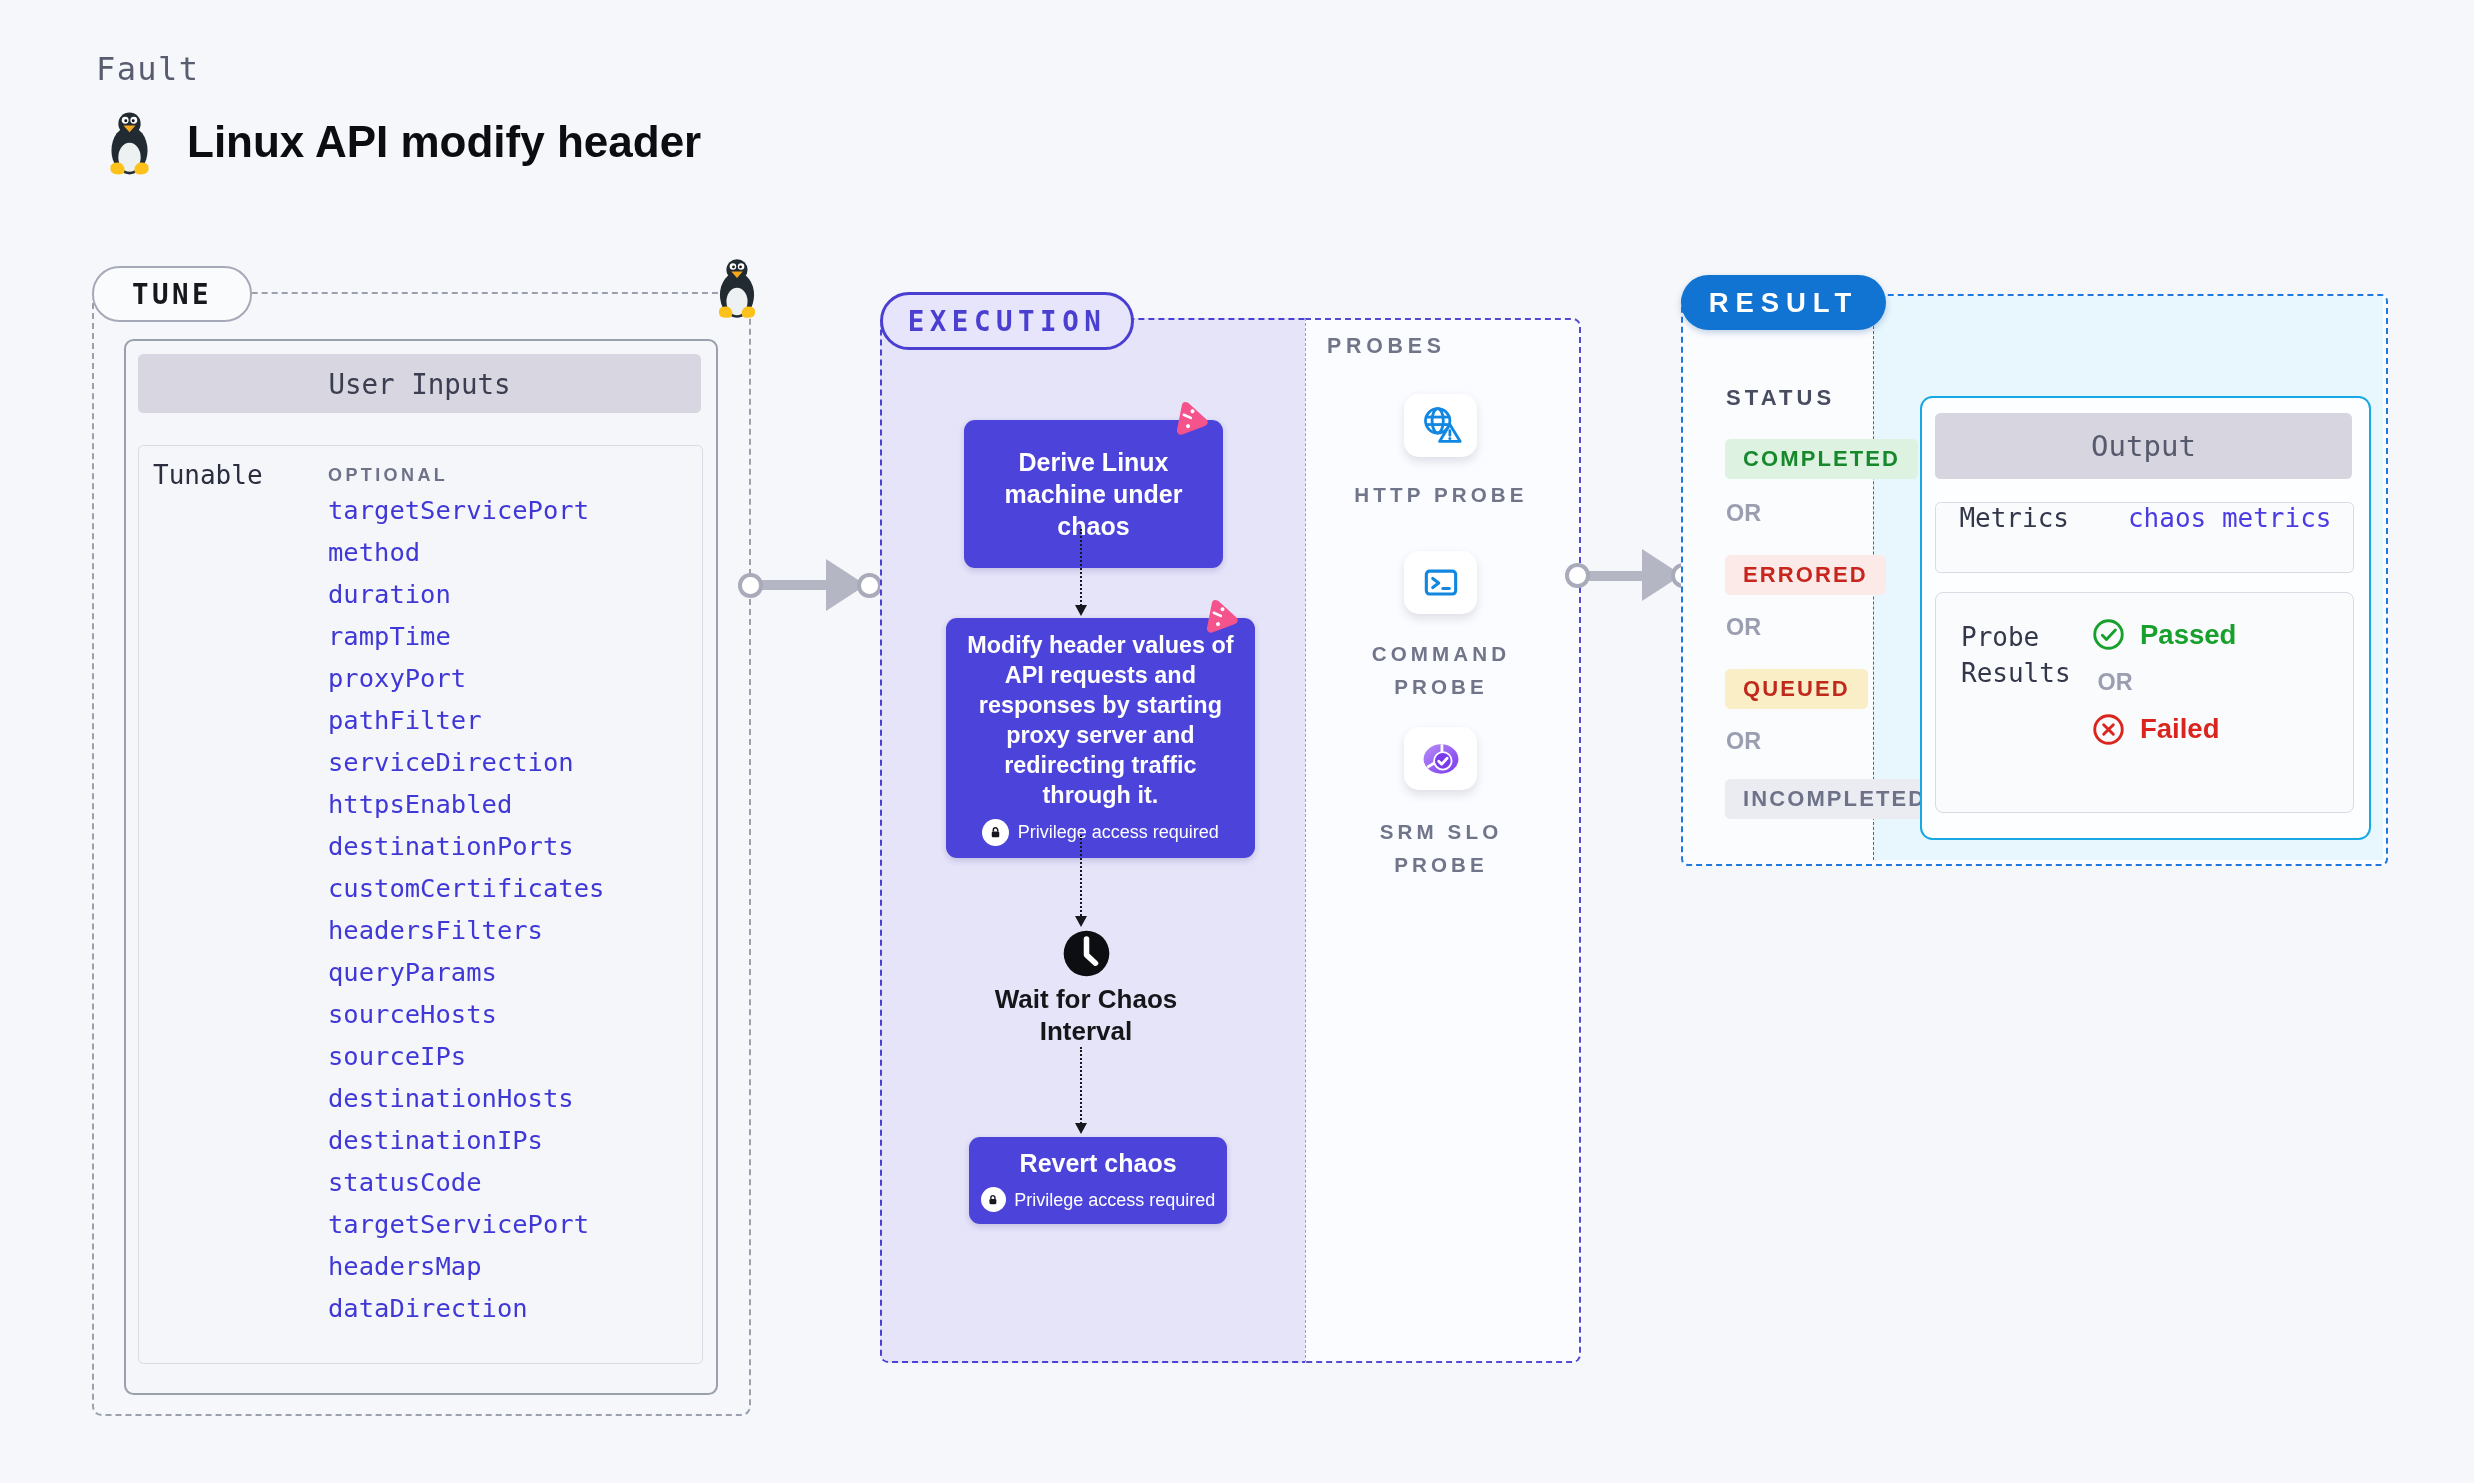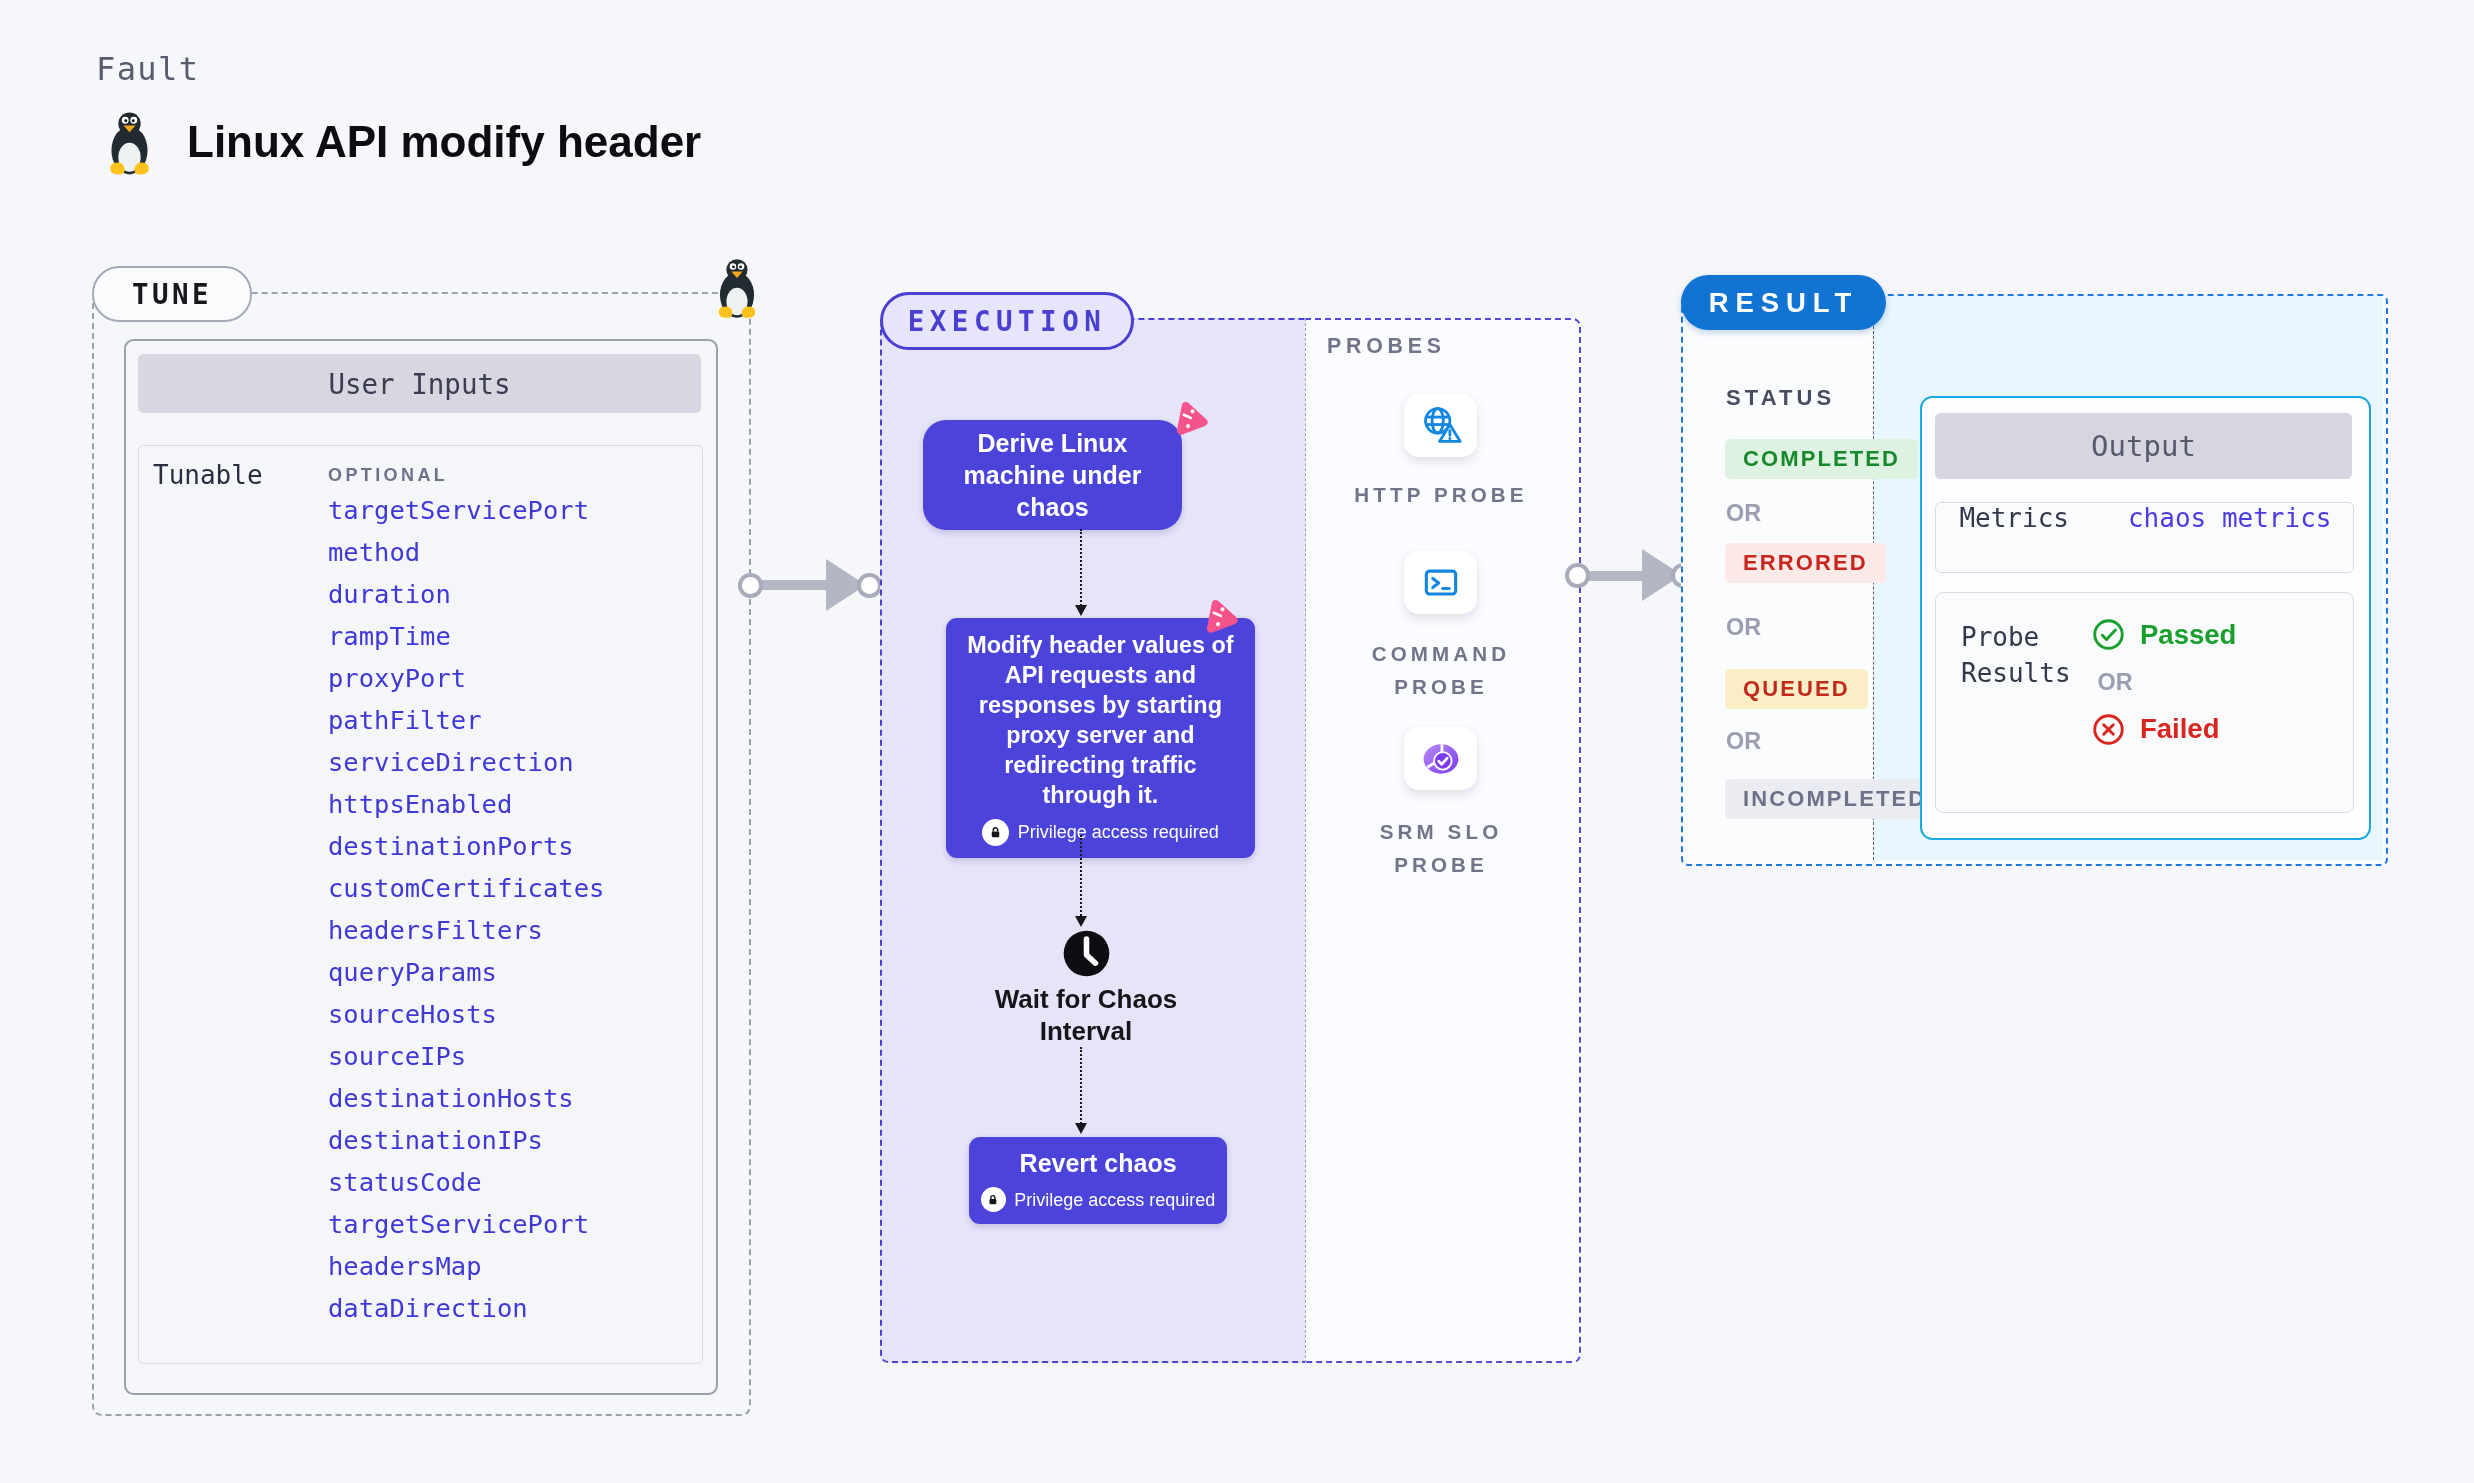--- a/index.html
+++ b/index.html
@@ -36,21 +36,21 @@
   .arrow-dot{position:absolute;width:16.5px;height:16.5px;border-radius:50%;background:#fff;border:4.1px solid #a9abba;}
 
   
   .execution-box{left:880px;top:318px;width:425px;height:1041px;background:#e6e4f9;
                  border:2.1px dashed #4a42d4;border-right:none;border-radius:8.3px 0 0 8.3px;}
   .execution-pill{left:880px;top:292px;width:248px;height:52px;background:#e7e5fb;border:3.4px solid #4a3fd1;
                   border-radius:29px;display:flex;align-items:center;justify-content:center;
                   font-size:27.5px;font-weight:bold;letter-spacing:5.5px;color:#4a3fd1;}
   .chaos-node{background:#4c44da;border-radius:11px;color:#fff;font-weight:bold;text-align:center;
               box-shadow:0 2.8px 6.9px rgba(40,35,120,.18);}
-  .node-derive{left:923px;top:420px;width:237px;padding:7px 11px;font-size:25px;line-height:32px;border-radius:23px;}
+  .node-derive{left:964px;top:420px;width:237px;padding:26px 11px;font-size:25px;line-height:32px;}
   .node-modify{left:946px;top:618px;width:284px;padding:12.4px 12.4px 11px;font-size:23.4px;line-height:30px;}
   .node-revert{left:969px;top:1137px;width:239px;padding:11px 9.6px 9.6px;font-size:25px;line-height:30px;}
   .privilege-row{display:flex;align-items:center;justify-content:center;gap:8.3px;margin-top:6.9px;font-weight:normal;}
   .privilege-row .ptext{font-size:18px;color:#fff;}
   .lock-circle{width:27.5px;height:27.5px;border-radius:50%;background:#fff;display:flex;align-items:center;justify-content:center;flex:none;}
   .pink-icon{position:absolute;width:40px;height:40px;}
   .pi-derive{left:1169px;top:399px;}
   .pi-modify{left:1199px;top:597px;}
   .connector{position:absolute;width:0;border-left:2.8px dotted #17181d;}
   .connector::after{content:"";position:absolute;left:-6.9px;bottom:-2.8px;width:0;height:0;
@@ -81,21 +81,21 @@
   .result-box{left:1681px;top:294px;width:703px;height:568px;background:#fbfcfe;
               border:2.1px dashed #1f78e0;border-radius:6.9px;}
   .cyan-area{left:1873px;top:296px;width:509px;height:564px;background:#e8f6fd;border-left:1.4px dashed #5c6172;}
   .result-pill{left:1681px;top:275px;width:205px;height:55px;background:#1173d2;border-radius:29px;
                display:flex;align-items:center;justify-content:center;color:#fff;font-size:27.5px;
                font-weight:bold;letter-spacing:6.9px;box-shadow:0 2.8px 6.9px rgba(20,80,160,.25);}
   .status-label{left:1726px;top:385px;font-size:22px;font-weight:bold;letter-spacing:4.1px;color:#484c60;}
   .status-badge{position:absolute;left:1725px;height:40px;display:flex;align-items:center;
                 padding:0 18px;border-radius:5.5px;font-size:22px;font-weight:bold;letter-spacing:2.1px;}
   .badge-completed{top:439px;background:#ddf2e0;color:#17882b;}
-  .badge-errored{top:543px;background:#fbeae8;color:#c8251c;}
+  .badge-errored{top:555px;background:#fbeae8;color:#c8251c;}
   .badge-queued{top:669px;background:#f9eec6;color:#c02a1d;}
   .badge-incompleted{top:779px;background:#ebecf2;color:#6e7288;}
   .or-text{position:absolute;left:1726px;font-size:23.4px;font-weight:bold;color:#9b9eb0;}
   .or1{top:500px;} .or2{top:614px;} .or3{top:728px;}
 
   .output-box{left:1920px;top:396px;width:447px;height:440px;background:#fdfeff;
               border:2.8px solid #18a8e3;border-radius:12.4px;}
   .output-header{left:1935px;top:413px;width:417px;height:66px;background:#d6d5e0;border-radius:5.5px;
                  display:flex;align-items:center;justify-content:center;font-size:29px;color:#565a6c;}
   .metrics-row{left:1935px;top:502px;width:417px;height:69px;background:#fafbfd;border:1.4px solid #d9dbe4;

